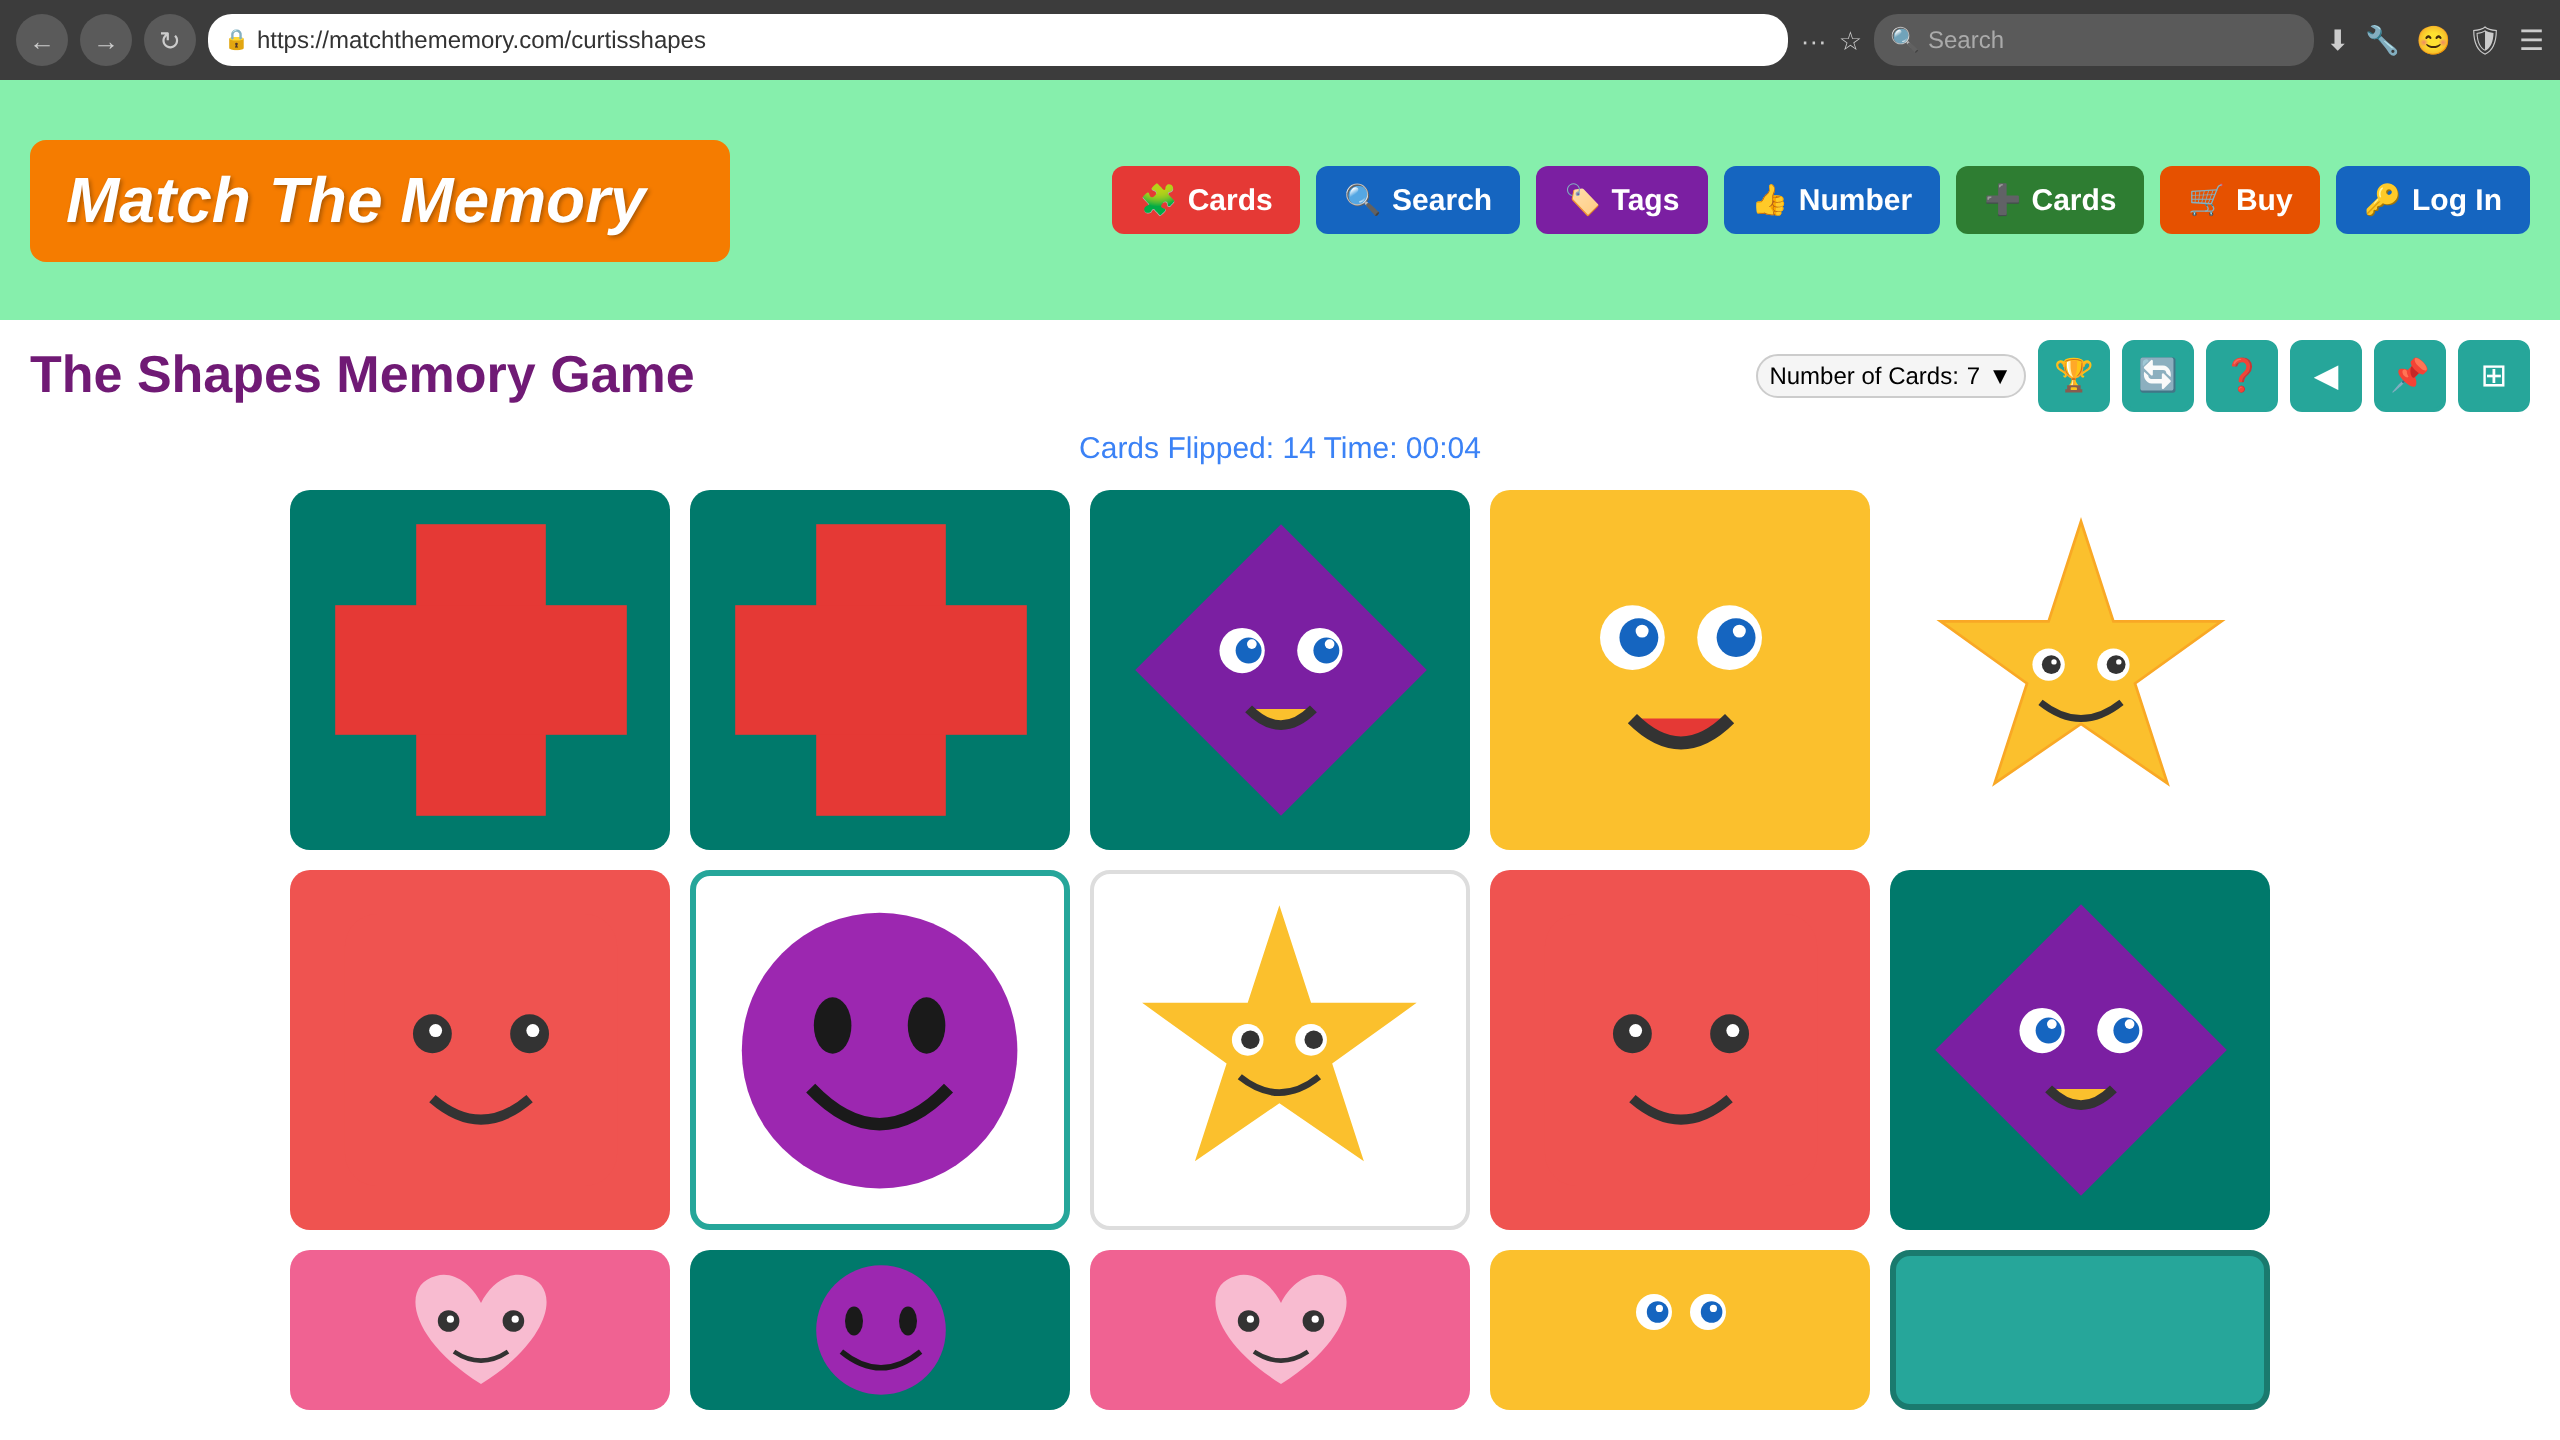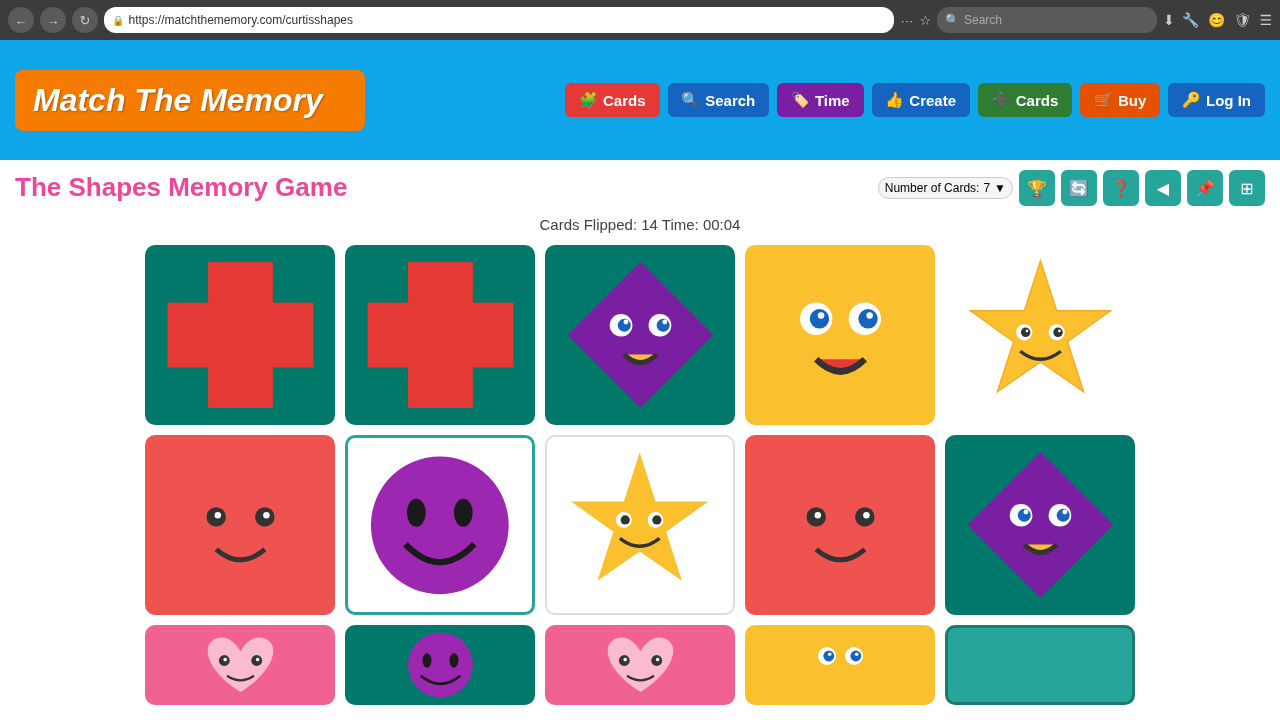--- a/index.html
+++ b/index.html
@@ -48,21 +48,21 @@
       gap: 4px;
       color: #aaa;
       font-size: 12px;
     }
     .browser-icons {
       display: flex; gap: 8px; color: #ccc; font-size: 14px;
     }
 
     
     .site-header {
-      background: #0ea5e9;
+      background: #86efac;
       height: 120px;
       display: flex;
       align-items: center;
       padding: 10px 15px;
       gap: 20px;
     }
     .logo-box {
       background: #f57c00;
       border-radius: 8px;
       padding: 12px 18px;
@@ -98,21 +98,21 @@
     .btn-buy { background: #e65100; }
     .btn-login { background: #1565c0; }
 
     
     .game-area {
       background: white;
       padding: 10px 15px;
       min-height: 560px;
     }
     .game-title {
-      color: #ec4899;
+      color: #701a75;
       font-size: 26px;
       font-weight: bold;
       margin-bottom: 8px;
     }
     .toolbar {
       display: flex;
       align-items: center;
       justify-content: flex-end;
       gap: 6px;
       margin-bottom: 6px;
@@ -133,21 +133,21 @@
       border: 2px solid #26a69a;
       background: #26a69a;
       color: white;
       font-size: 16px;
       cursor: pointer;
       display: flex; align-items: center; justify-content: center;
     }
     .game-stats {
       text-align: center;
       font-size: 15px;
-      color: #404040;
+      color: #3b82f6;
       margin-bottom: 12px;
     }
     .cards-grid {
       display: grid;
       grid-template-columns: repeat(5, 190px);
       grid-template-rows: repeat(3, 180px);
       gap: 10px;
       justify-content: center;
     }
     .card {
@@ -200,22 +200,22 @@
   </div>
 </div>
 
 <div class="site-header">
   <div class="logo-box">
     <span>Match The Memory</span>
   </div>
   <div class="nav-buttons">
     <button class="nav-btn-site btn-play">🧩 <span>Cards</span></button>
     <button class="nav-btn-site btn-search">🔍 <span>Search</span></button>
-    <button class="nav-btn-site btn-tags">🏷️ <span>Time</span></button>
-    <button class="nav-btn-site btn-popular">👍 <span>Create</span></button>
+    <button class="nav-btn-site btn-tags">🏷️ <span>Tags</span></button>
+    <button class="nav-btn-site btn-popular">👍 <span>Number</span></button>
     <button class="nav-btn-site btn-create">➕ <span>Cards</span></button>
     <button class="nav-btn-site btn-buy">🛒 <span>Buy</span></button>
     <button class="nav-btn-site btn-login">🔑 <span>Log In</span></button>
   </div>
 </div>
 
 <div class="game-area">
   <div style="display:flex; align-items:center; justify-content:space-between; margin-bottom:4px;">
     <h1 class="game-title">The Shapes Memory Game</h1>
     <div class="toolbar">

